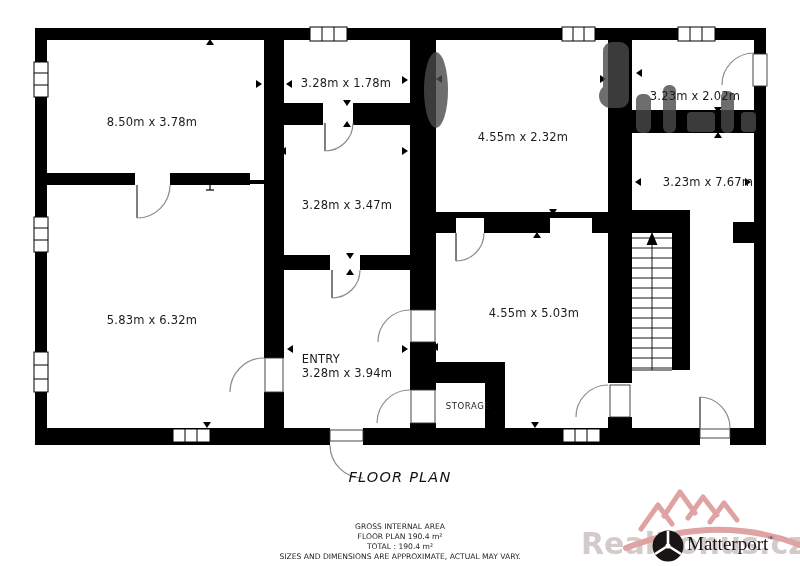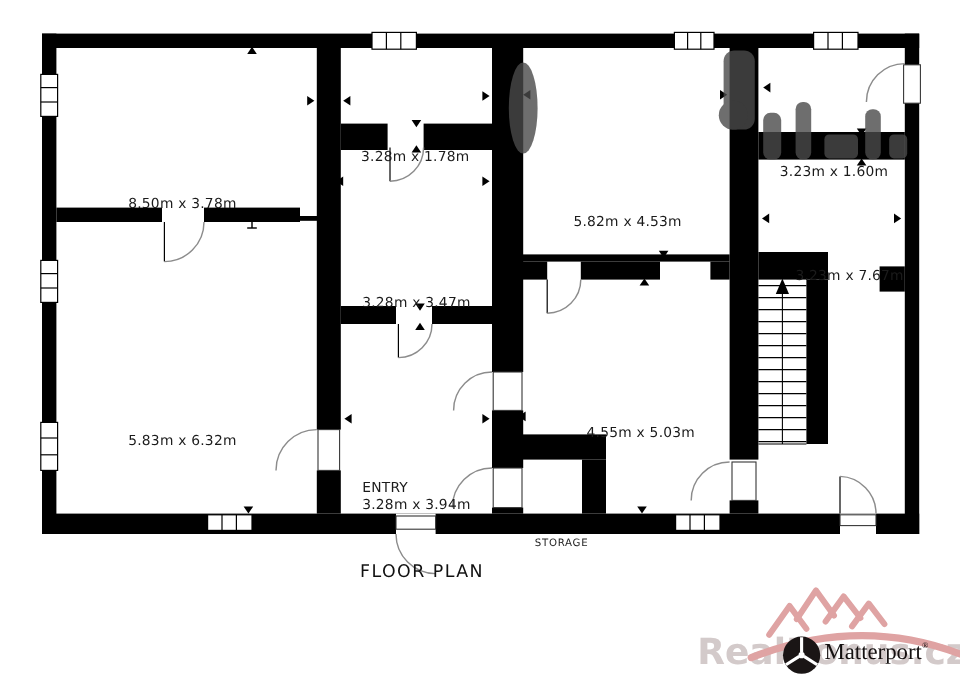--- a/index.html
+++ b/index.html
@@ -1,24 +1,24 @@
 <!DOCTYPE html>
 <html><head>
 <meta charset="utf-8">
 <style>
   html,body{margin:0;padding:0;background:#fff;}
   #canvas{position:relative;width:800px;height:566px;background:#fff;overflow:hidden;
           font-family:"DejaVu Sans","Liberation Sans",sans-serif;}
   #plan-svg{position:absolute;left:0;top:0;z-index:2;pointer-events:none;}
   .room-label{position:absolute;transform:translate(-50%,-50%);font-size:11.5px;color:#1b1b1b;
-              white-space:nowrap;z-index:3;letter-spacing:.2px;margin-top:47px;}
+              white-space:nowrap;z-index:3;letter-spacing:.2px;}
   .room-label.small{font-size:8.5px;letter-spacing:.6px;}
   .entry-label{text-align:left;line-height:14px;}
-  #plan-title{position:absolute;left:300px;top:469px;width:200px;text-align:left;
-              font-size:14.5px;color:#111;letter-spacing:1.2px;z-index:3;}
+  #plan-title{position:absolute;left:300px;top:469px;width:200px;text-align:center;
+              font-size:14.5px;color:#111;letter-spacing:1.2px;z-index:3;font-style:italic;}
   #footer{position:absolute;left:200px;top:522px;width:400px;text-align:center;z-index:3;color:#1d1d1d;}
   #footer div{font-size:7.6px;line-height:10px;white-space:nowrap;}
   #watermark-text{position:absolute;left:581px;top:526px;font-size:30px;font-weight:bold;
                   color:#d3caca;z-index:1;letter-spacing:0;white-space:nowrap;}
   #matterport-text{position:absolute;left:687px;top:533px;font-family:"Liberation Serif","DejaVu Serif",serif;
                    font-size:19px;color:#141010;z-index:4;white-space:nowrap;text-align:center;}
   #matterport-text sup{font-size:7px;vertical-align:top;line-height:10px;}
 </style>
 </head>
 <body>
@@ -215,32 +215,38 @@
         <line x1="0" y1="-15" x2="0" y2="-2"></line>
         <line x1="-13" y1="8" x2="-2" y2="1"></line>
         <line x1="13" y1="8" x2="2" y2="1"></line>
       </g>
       <circle r="2.6" fill="#fff"></circle>
     </g>
   </svg>
 
   <div class="room-label" style="left:152px;top:122px">8.50m x 3.78m</div>
   <div class="room-label" style="left:346px;top:83px">3.28m x 1.78m</div>
-  <div class="room-label" style="left:523px;top:137px">5.82m x 4.53m</div>
-  <div class="room-label" style="left:695px;top:96px">3.23m x 1.60m</div>
+  <div class="room-label" style="left:523px;top:137px">4.55m x 2.32m</div>
+  <div class="room-label" style="left:695px;top:96px">3.23m x 2.02m</div>
   <div class="room-label" style="left:708px;top:182px">3.23m x 7.67m</div>
   <div class="room-label" style="left:347px;top:205px">3.28m x 3.47m</div>
   <div class="room-label" style="left:152px;top:320px">5.83m x 6.32m</div>
   <div class="room-label" style="left:534px;top:313px">4.55m x 5.03m</div>
   <div class="room-label entry-label" style="left:347px;top:366px">
     <div>ENTRY</div>
     <div>3.28m x 3.94m</div>
   </div>
   <div class="room-label small" style="left:468px;top:406px">STORAGE</div>
 
   <div id="plan-title">FLOOR PLAN</div>
 
+  <div id="footer">
+    <div>GROSS INTERNAL AREA</div>
+    <div>FLOOR PLAN 190.4 m²</div>
+    <div>TOTAL :  190.4 m²</div>
+    <div>SIZES AND DIMENSIONS ARE APPROXIMATE, ACTUAL MAY VARY.</div>
+  </div>
 
   <div id="matterport-text">
     <span>Matterport</span><sup>®</sup>
   </div>
 
 </div>
 
 </body></html>

